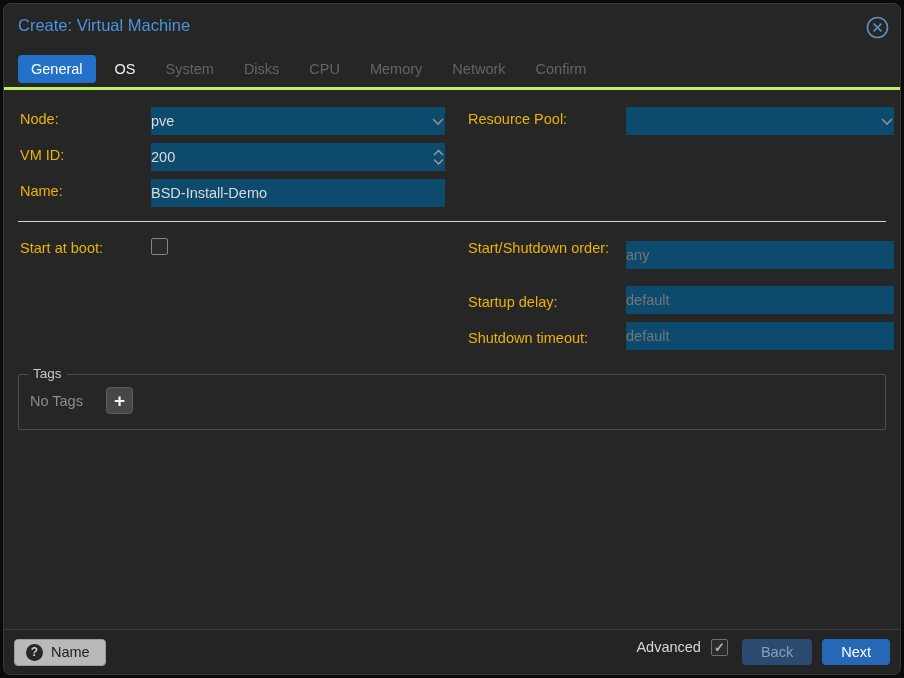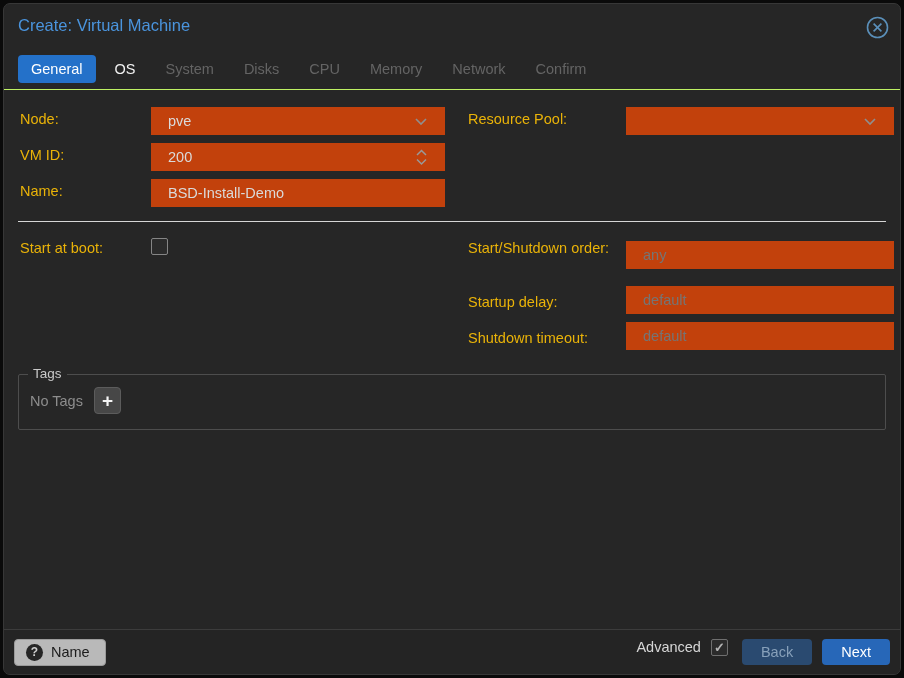--- a/index.html
+++ b/index.html
@@ -17,21 +17,21 @@
     left: 3px; top: 3px; right: 3px; bottom: 3px;
     background: #262626;
     border: 1px solid #373737;
     border-radius: 7px;
     overflow: hidden;
   }
 
   
   .header {
     position: absolute; left: 0; top: 0; right: 0; height: 86px;
-    border-bottom: 1px solid #bef264;
+    border-bottom: 3px solid #bef264;
   }
   .dialog-title {
     position: absolute; left: 14px; top: 12px;
     font-size: 16.5px; color: #4a94dd;
   }
   .close-btn {
     position: absolute; right: 11px; top: 11px;
     width: 24px; height: 24px; cursor: pointer;
     display: flex; align-items: center; justify-content: center;
   }
@@ -44,24 +44,24 @@
     border-radius: 4px; white-space: nowrap;
   }
   .tab.active { background: #2471c9; color: #ffffff; padding: 6px 13px; }
   .tab.enabled { color: #f2f2f2; }
 
   
   .label {
     position: absolute; font-size: 14.5px; color: #eab308; line-height: 1.35;
   }
   .field {
-    position: absolute; height: 28px; background: #c2410c;
+    position: absolute; height: 28px; background: #0c4a6e;
     display: flex; align-items: center;
     font-size: 14.5px; color: #dadada;
-    padding: 0 17px;
+    padding: 0 0;
   }
   .field .val { flex: 1; }
   .field .trigger { display: flex; flex-direction: column; align-items: center; }
   input.field {
     border: none; outline: none; display: block;
   }
   input::placeholder { color: #757575; opacity: 1; }
 
   .divider {
     position: absolute; left: 14px; right: 14px; top: 217px;
@@ -78,21 +78,21 @@
     position: absolute; left: 14px; right: 14px; top: 370px; height: 56px;
     border: 1px solid #4d4d4d; border-radius: 2px;
   }
   .tags-legend {
     position: absolute; left: 9px; top: -9px;
     background: #262626; padding: 0 5px;
     font-size: 13.5px; color: #c9c9c9;
   }
   .tags-row {
     position: absolute; left: 11px; top: 12px;
-    display: flex; align-items: center; gap: 11px;
+    display: flex; align-items: center; gap: 23px;
   }
   .no-tags { font-size: 14.5px; color: #8d8d8d; }
   .add-tag-btn {
     width: 27px; height: 27px; background: #474747;
     border: 1px solid #5c5c5c; border-radius: 4px;
     color: #f5f5f5; font-size: 19px; font-weight: bold;
     display: flex; align-items: center; justify-content: center;
     cursor: pointer; line-height: 1;
   }
 

